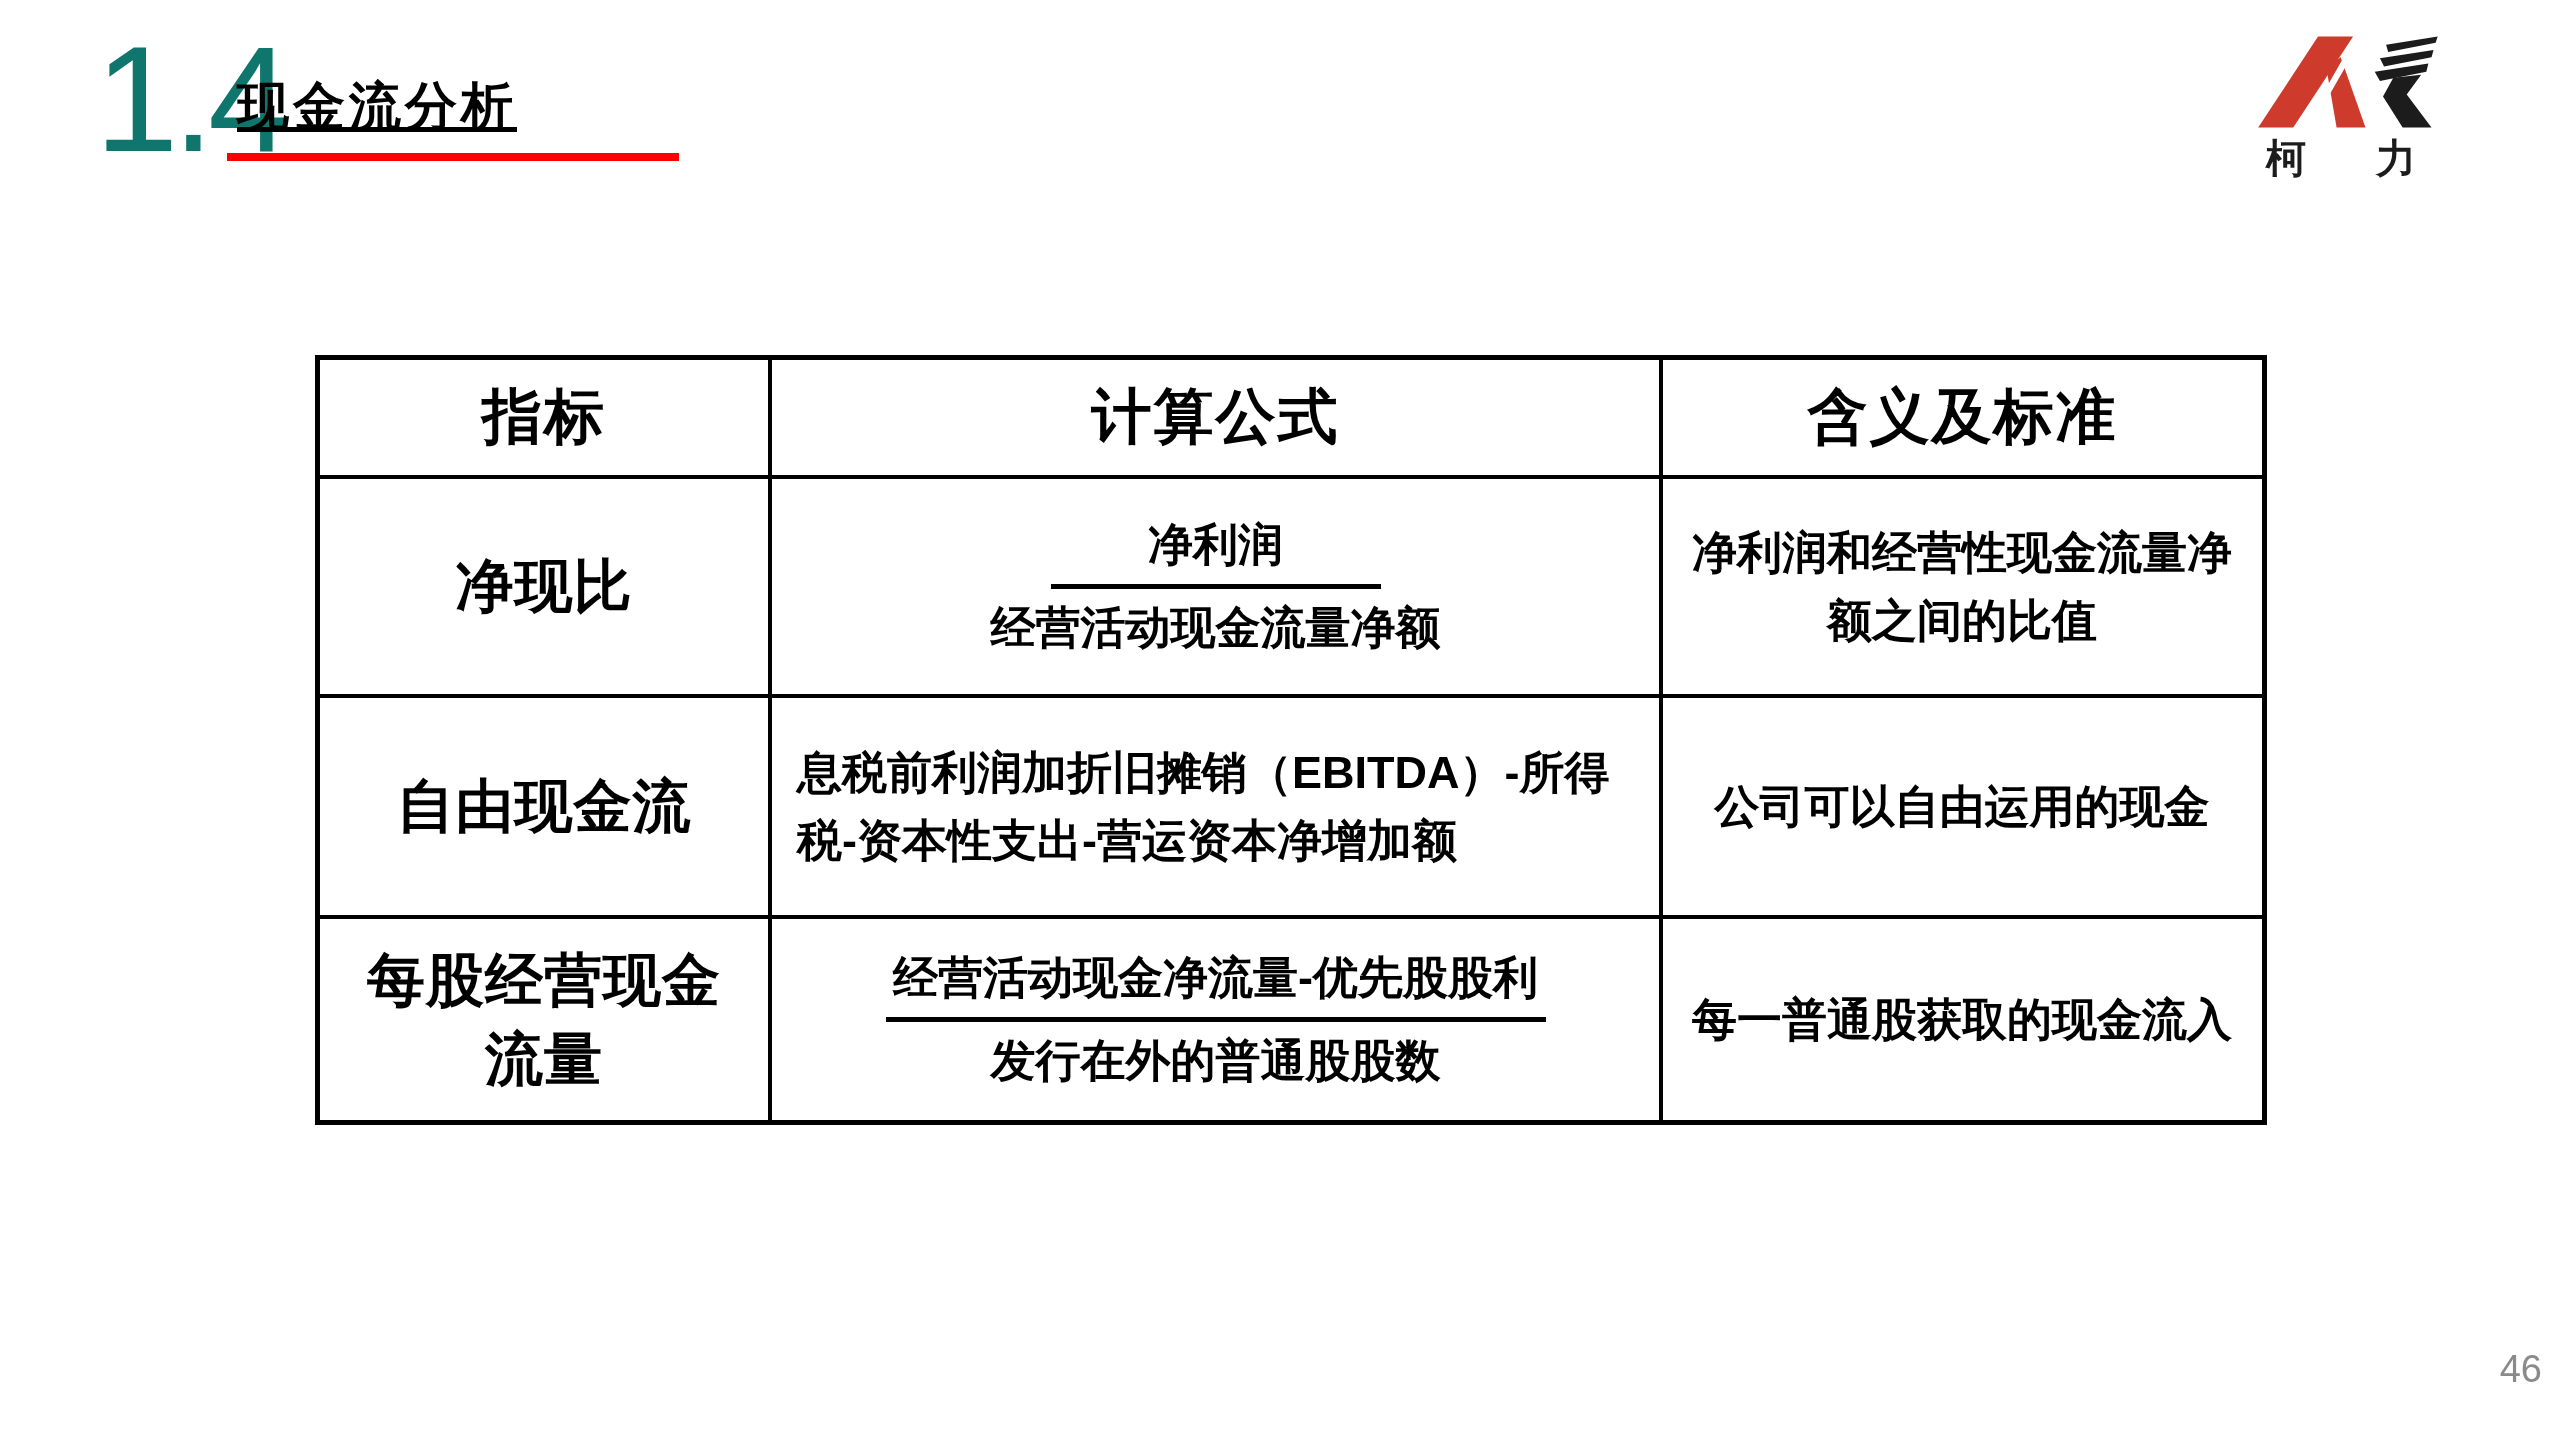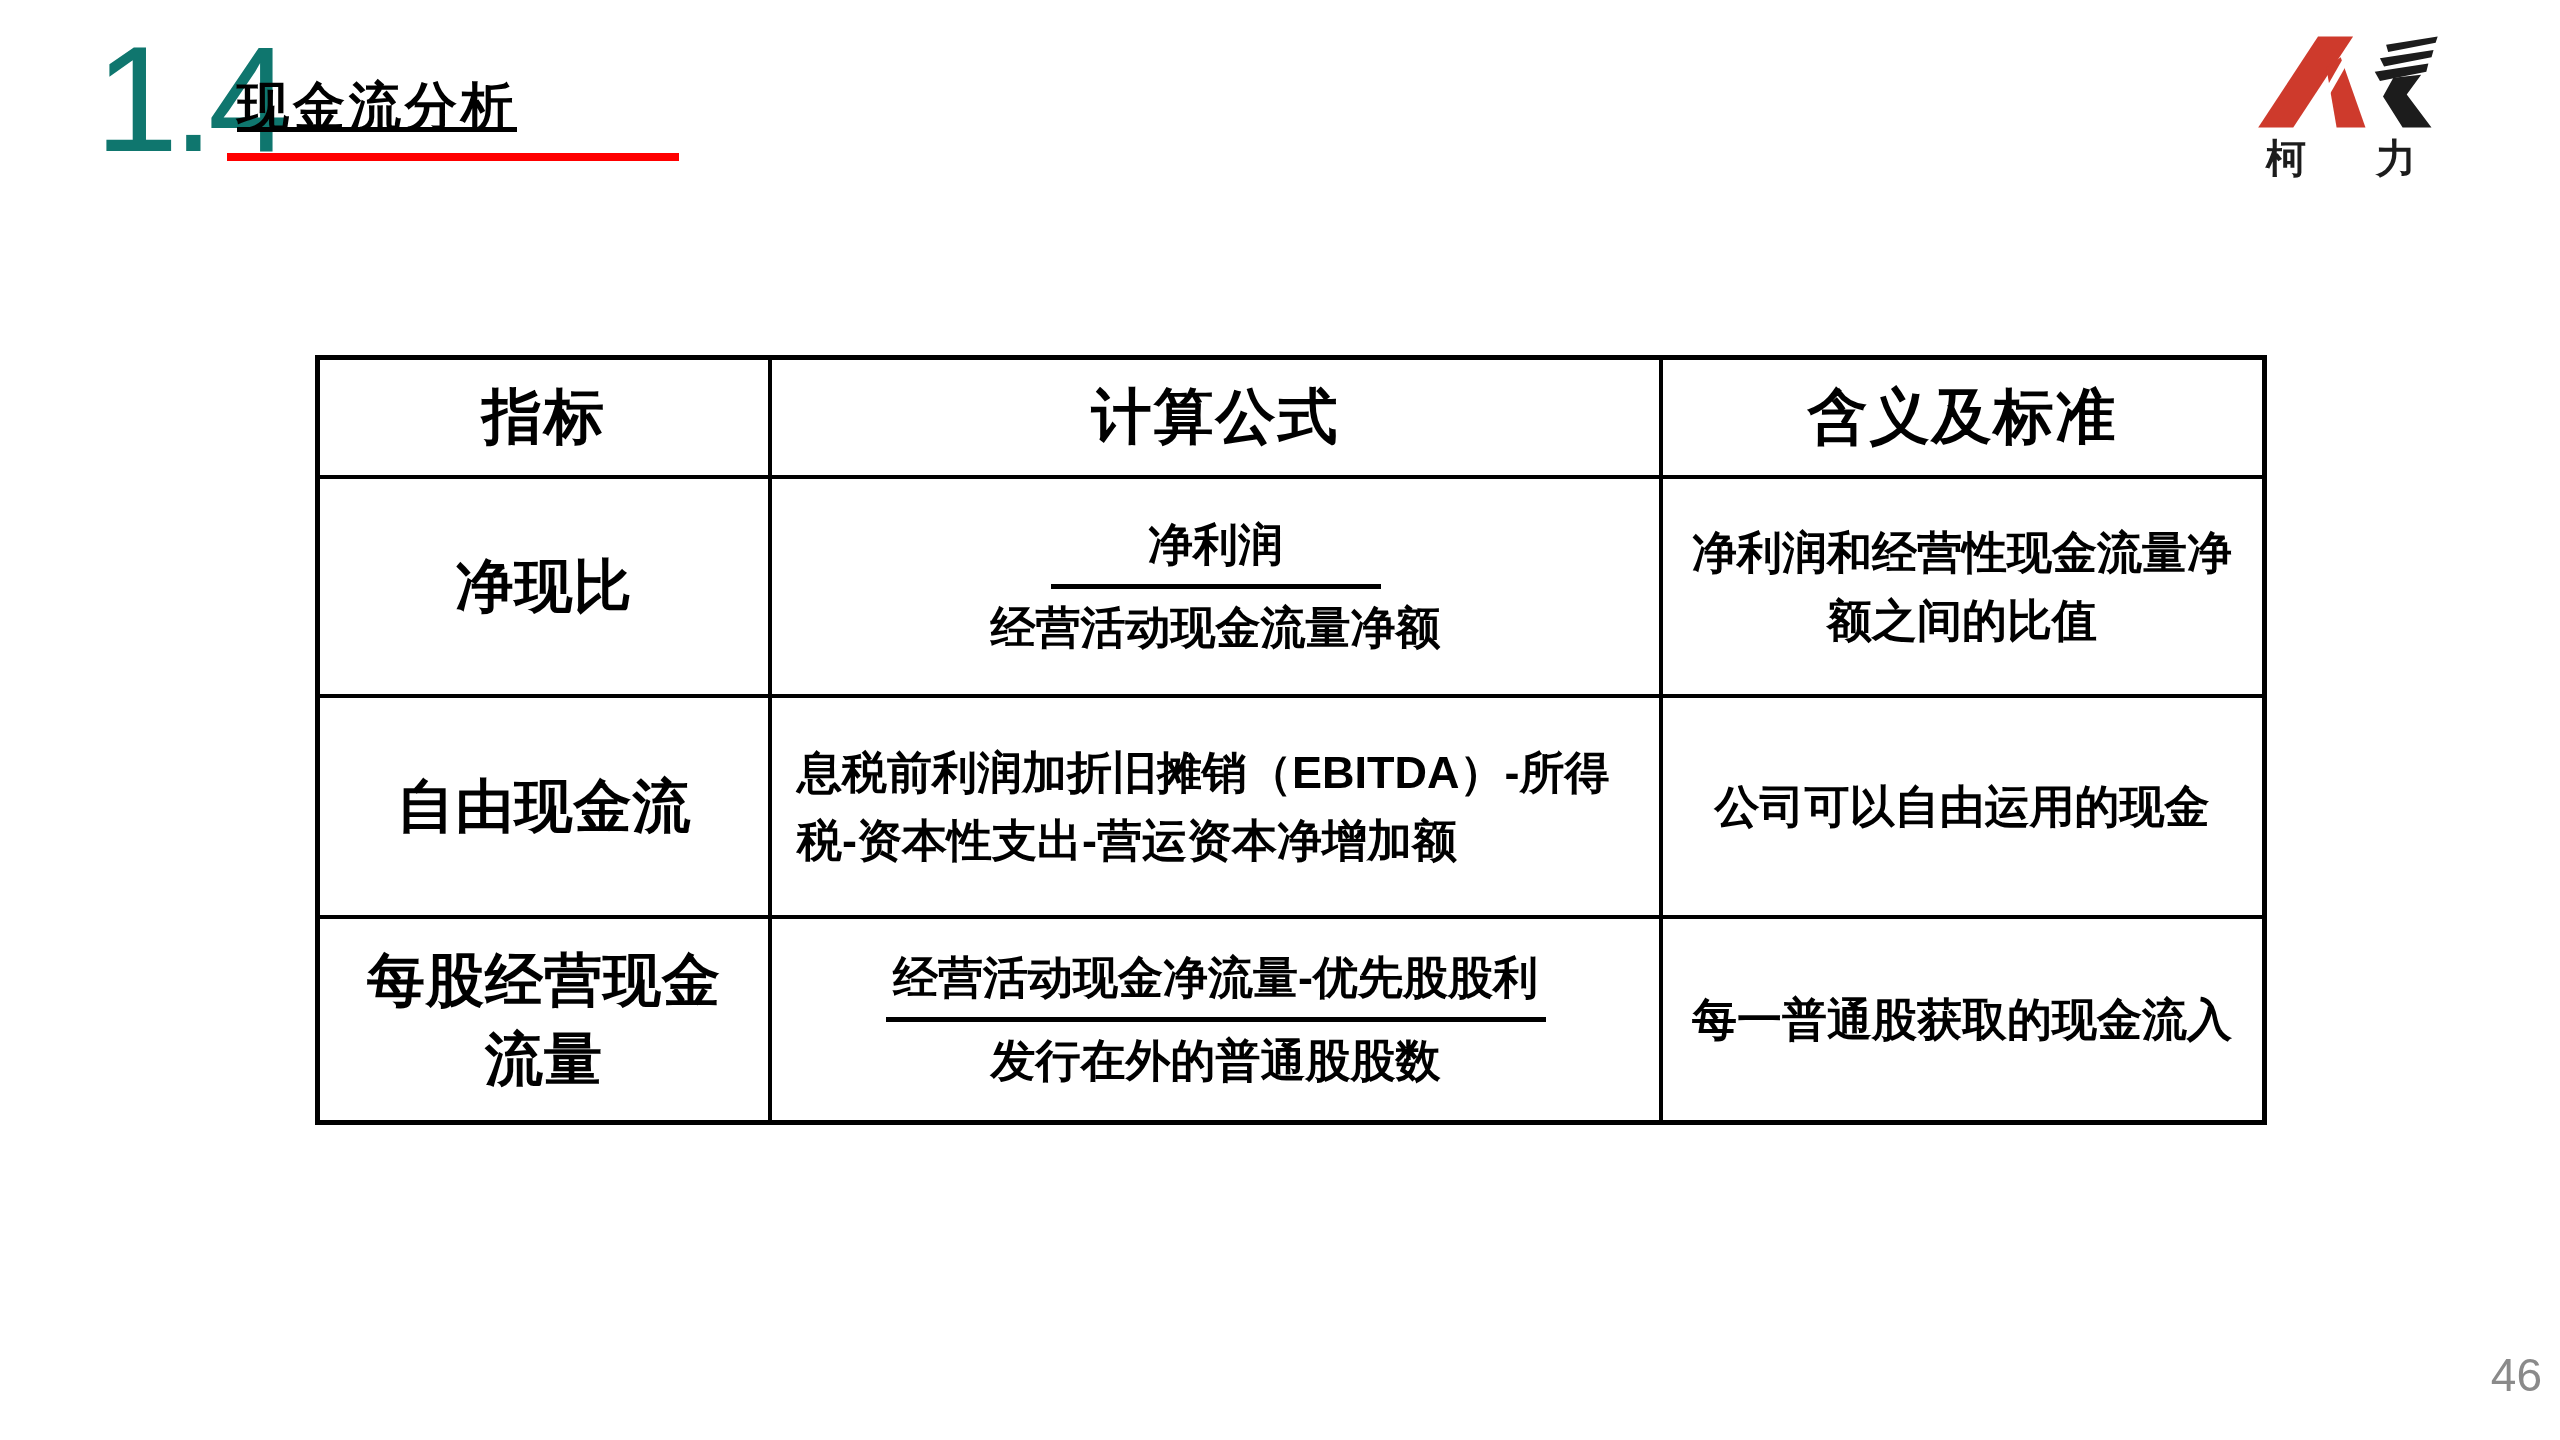--- a/index.html
+++ b/index.html
@@ -59,21 +59,21 @@
   .formula-text, .meaning { font-size: 45px; font-weight: 900; line-height: 1.5; padding-left: 25px; }
   .fraction { display: flex; flex-direction: column; align-items: center; }
   .fraction .num, .fraction .den { font-size: 45px; font-weight: 900; line-height: 1.2; }
   .frac-line { height: 5px; background: #000; margin: 12px 0; }
   .frac-line.narrow { width: 330px; }
   .frac-line.wide { width: 660px; }
 
   
   .page-number {
     position: absolute; right: 18px; top: 1348px;
-    font-size: 46px; color: #8a8a8a; font-weight: 400;
+    font-size: 38px; color: #8a8a8a; font-weight: 400;
   }
 </style>
 </head>
 <body>
 
 <div class="slide">
 
   <div class="section-number">1.4</div>
   <div class="page-title">现金流分析</div>
   <div class="title-underline"></div>

